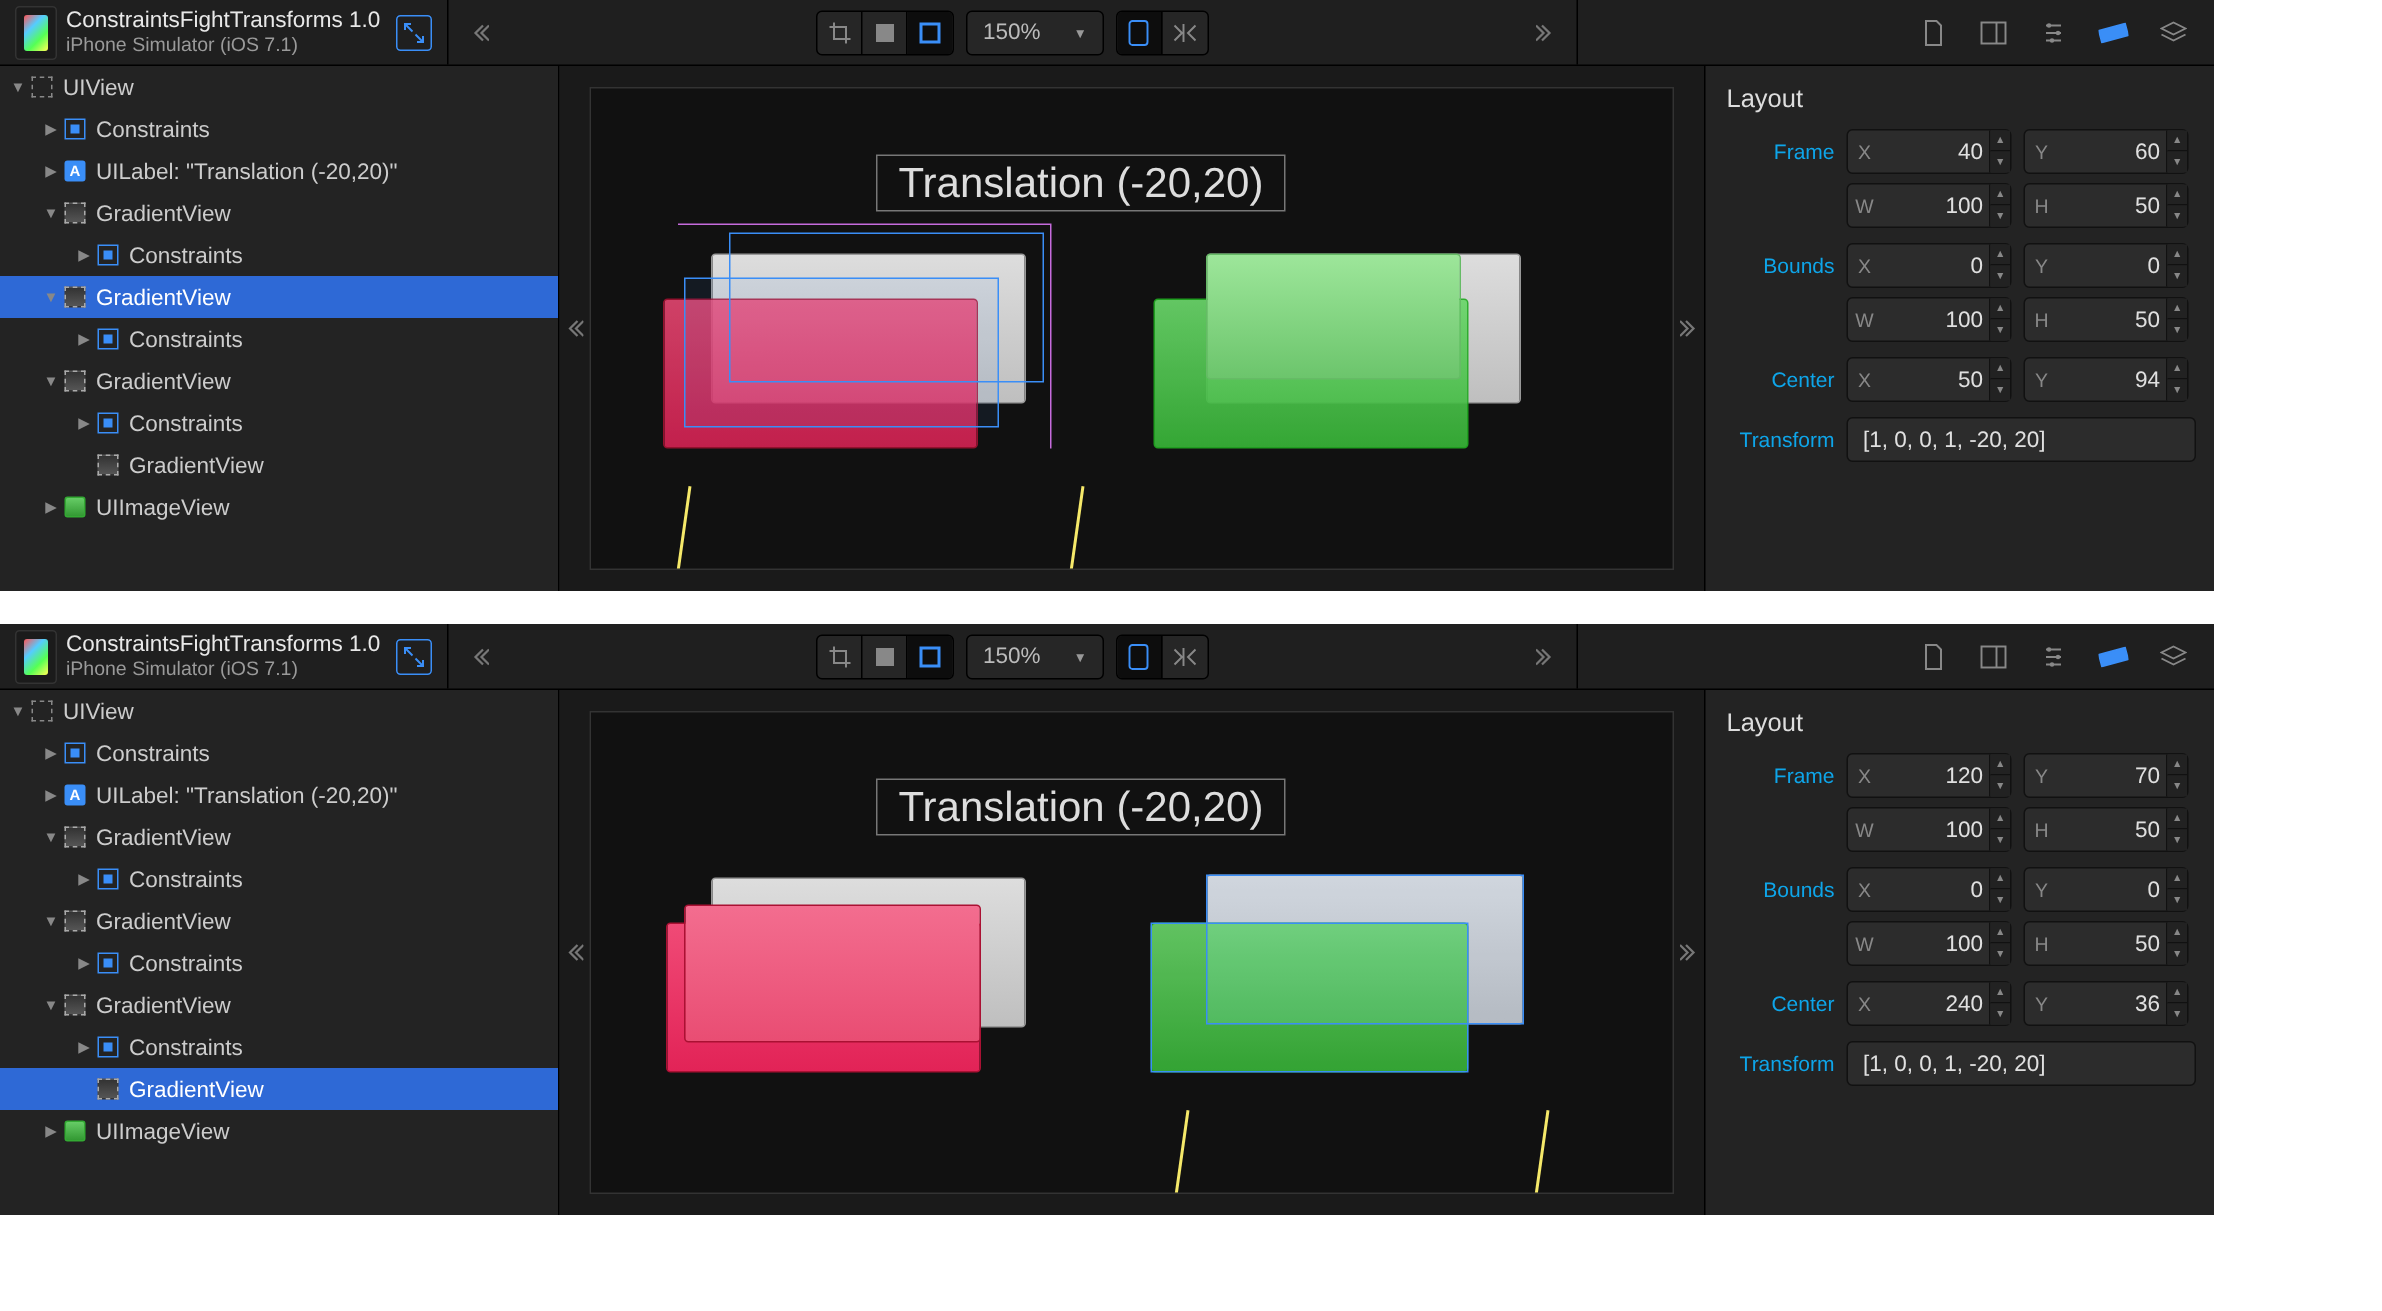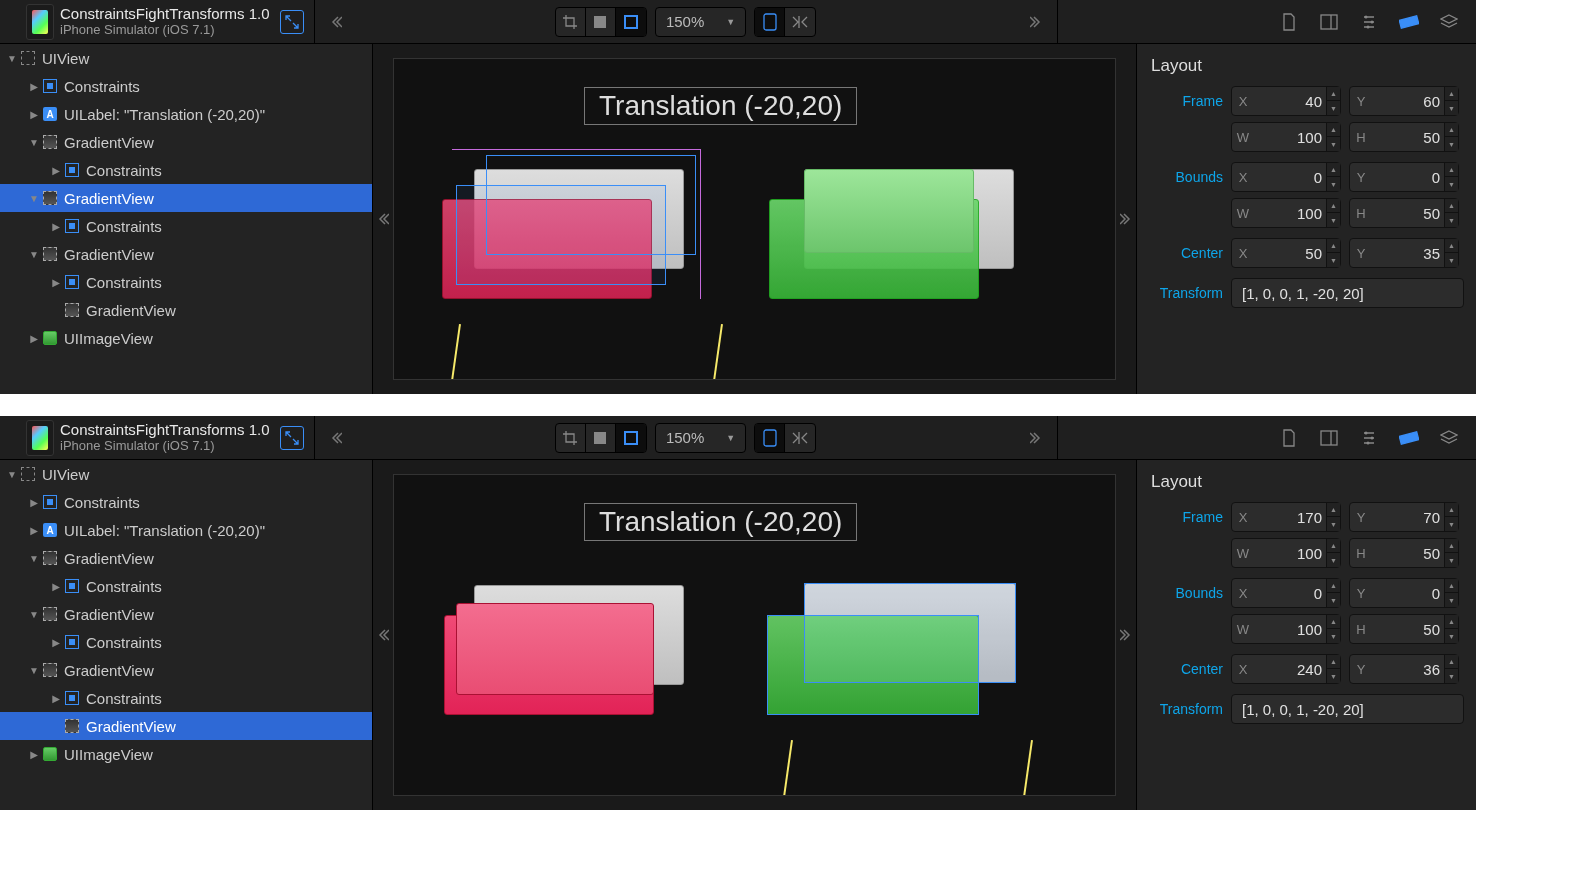--- a/index.html
+++ b/index.html
@@ -3,21 +3,21 @@
 <meta charset="utf-8">
 <style>
   * { box-sizing: border-box; margin: 0; padding: 0; font-family: -apple-system, "Helvetica Neue", Arial, sans-serif; }
   body { background: #fff; width: 1588px; }
   .pane {
     display: flex; flex-direction: column; background: #1a1a1a; color: #ccc;
     width: 1476px; position: relative; overflow: hidden;
   }
   .pane.top { height: 394px; }
   .pane.bottom { height: 394px; margin-top: 22px; }
-  .topbar { display: flex; align-items: center; height: 44px; background: #1f1f1f; border-bottom: 1px solid #000; padding-left: 16px; }
+  .topbar { display: flex; align-items: center; height: 44px; background: #1f1f1f; border-bottom: 1px solid #000; }
   .appicon { width: 28px; height: 36px; margin: 0 6px 0 10px; background: #1b1b1b; border: 1px solid #333; border-radius: 3px; display:flex; align-items:center; justify-content:center; }
   .appicon-inner { width:16px; height:24px; background: linear-gradient(135deg,#f55,#5cf,#5f5,#ff5); border-radius:2px; }
   .titleblock { display:flex; flex-direction:column; line-height:1.1; }
   .titleblock .t1 { font-size: 15px; color: #e8e8e8; font-weight: 500; }
   .titleblock .t2 { font-size: 13px; color: #9a9a9a; }
   .squarebtn { width:24px; height:24px; border:1px solid #3a8ef7; border-radius:3px; margin-left: 10px; display:flex; align-items:center; justify-content:center; }
   .squarebtn svg { stroke:#3a8ef7; }
   .vdiv { width: 1px; background: #000; align-self: stretch; margin: 0 10px; }
   .chev-btn { width:22px; height:22px; display:flex; align-items:center; justify-content:center; color:#777; cursor:pointer; }
   .center-controls { display:flex; align-items:center; gap: 8px; margin-left: auto; margin-right: auto; }
@@ -42,21 +42,21 @@
   .ic-constr-inner { width:6px; height:6px; margin:3px; background:#3a8ef7; }
   .ic-label { width:14px; height:14px; background:#3a8ef7; color:#fff; font-size:10px; font-weight:bold; display:flex; align-items:center; justify-content:center; border-radius:2px; }
   .ic-grad { width:14px; height:14px; border:1px dashed #aaa; background:linear-gradient(#333,#555); }
   .ic-img { width:14px; height:14px; background:linear-gradient(#6c6,#393); border:1px solid #3a3; border-radius:2px; }
   .indent1 { padding-left: 28px; }
   .indent2 { padding-left: 50px; }
 
   .canvas-wrap { flex:1; position:relative; background:#1a1a1a; display:flex; }
   .canvas-edge-l, .canvas-edge-r { width: 20px; display:flex; align-items:center; justify-content:center; color:#777; cursor:pointer; }
   .canvas { flex:1; position:relative; background:#111; margin: 14px 0; border:1px solid #333; overflow:hidden; }
-  .labelbox { position:absolute; border:1px solid #777; color:#ddd; font-size:28px; padding: 2px 14px; }
+  .labelbox { position:absolute; border:1px solid #777; color:#ddd; font-size:28px; padding: 2px 14px; margin-top: 16px; }
   .grayrect { position:absolute; background: linear-gradient(#ddd,#bfbfbf); border:1px solid #999; border-radius:3px; }
   .pinkrect { position:absolute; background: linear-gradient(#f04a76,#e22357); border:1px solid #a13; border-radius:3px; }
   .greenrect { position:absolute; background: linear-gradient(#6ad66a,#38b338); border:1px solid #2a2; border-radius:3px; }
   .seloutline { position:absolute; border:1.5px solid #3a8ef7; background: rgba(58,142,247,0.08); }
   .purplebracket { position:absolute; border:1.5px solid #c56bdc; }
   .callout { position:absolute; width:34px; height:34px; border-radius:50%; background:#f6e96a; border:1.5px solid #444; display:flex; align-items:center; justify-content:center; font-size:20px; color:#333; z-index:50; }
   .callout-line { position:absolute; width:2px; background:#f6e96a; transform-origin: top left; z-index:49; }
 
   .inspector { width: 340px; background:#232323; border-left:1px solid #000; padding: 8px 12px; font-size:14px; color:#bbb; overflow:hidden; }
   .inspector h3 { font-size:17px; font-weight:400; color:#ddd; margin: 4px 2px 10px; }
@@ -366,21 +366,21 @@
             <div class="numbox">
     <span class="axis">X</span>
     <span class="val">50</span>
     <span class="step">
                 <div>▲</div>
                 <div>▼</div>
               </span>
   </div>
             <div class="numbox">
     <span class="axis">Y</span>
-    <span class="val">35</span>
+    <span class="val">94</span>
     <span class="step">
                 <div>▲</div>
                 <div>▼</div>
               </span>
   </div>
           </div>
     <div class="proprow" style="margin-top:10px">
             <span class="lbl">Transform</span>
             <div class="txtbox">[1, 0, 0, 1, -20, 20]</div>
           </div>
@@ -593,21 +593,21 @@
               <path d="M4 2l5 5-5 5M0 2l5 5-5 5" stroke="#777" fill="none" stroke-width="1.5"></path>
             </svg>
           </div>
   </div>
         <div class="inspector">
     <h3>Layout</h3>
     <div class="proprow">
             <span class="lbl">Frame</span>
             <div class="numbox">
     <span class="axis">X</span>
-    <span class="val">170</span>
+    <span class="val">120</span>
     <span class="step">
                 <div>▲</div>
                 <div>▼</div>
               </span>
   </div>
             <div class="numbox">
     <span class="axis">Y</span>
     <span class="val">70</span>
     <span class="step">
                 <div>▲</div>

